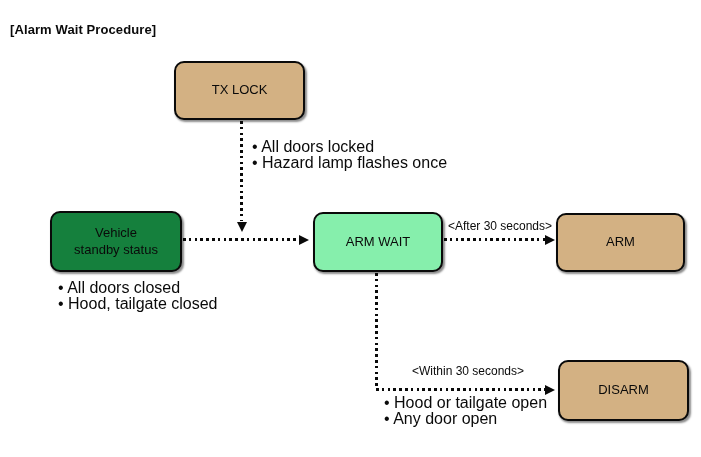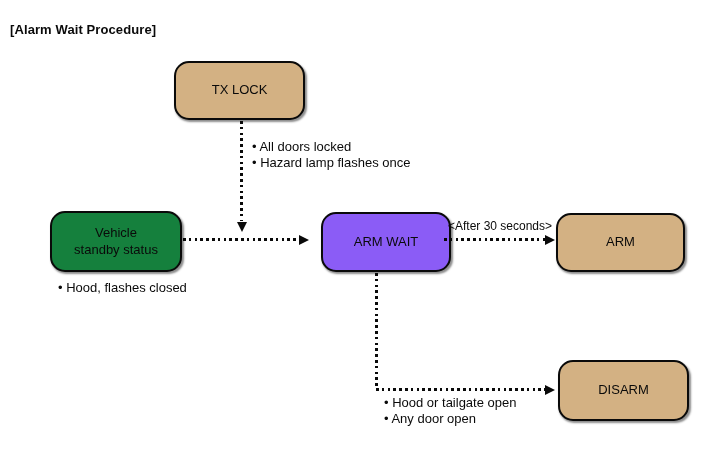--- a/index.html
+++ b/index.html
@@ -6,21 +6,21 @@
   html, body { background: #ffffff; }
   body { font-family: "Liberation Sans", sans-serif; color: #0a0a0a; }
   .canvas { position: relative; width: 701px; height: 436px; background: #ffffff; overflow: hidden; }
 
   .title { position: absolute; left: 10px; top: 22px; font-size: 13px; font-weight: bold; letter-spacing: 0.1px; }
 
   .node {
     position: absolute;
     background: #d3b183;
     border: 2.5px solid #0a0a0a;
-    border-radius: 15px;
+    border-radius: 10px;
     display: flex; align-items: center; justify-content: center;
     text-align: center; font-size: 13px; line-height: 1.3;
     white-space: pre-line;
     box-shadow: 1.5px 2px 2px rgba(0,0,0,0.45);
   }
   .n-txlock  { left: 174px; top: 61px;  width: 131px; height: 59px; }
   .n-vehicle { left: 50px;  top: 211px; width: 132px; height: 61px; }
   .n-armwait { left: 313px; top: 212px; width: 130px; height: 60px; }
   .n-arm     { left: 556px; top: 213px; width: 129px; height: 59px; }
   .n-disarm  { left: 558px; top: 360px; width: 131px; height: 61px; }
@@ -44,40 +44,40 @@
     border-top: 10px solid #0a0a0a; }
   .a-txlock  { left: 237px; top: 222px; }
   .a-armwait { left: 299px; top: 235px; }
   .a-arm     { left: 545px; top: 235px; }
   .a-disarm  { left: 545px; top: 385px; }
 
   .edge-label { position: absolute; font-size: 12px; text-align: center; }
   .l-after30  { left: 441px; top: 219px; width: 118px; }
   .l-within30 { left: 398px; top: 364px; width: 140px; }
 
-  .bullets { position: absolute; font-size: 13px; line-height: 16px; }
+  .bullets { position: absolute; font-size: 16px; line-height: 16px; }
   .b-txlock  { left: 252px; top: 139px; }
   .b-vehicle { left: 58px;  top: 280px; }
   .b-disarm  { left: 384px; top: 395px; }
 </style>
 </head>
 <body>
 
 <div class="canvas">
 
   <div class="title">[Alarm Wait Procedure]</div>
 
   <div class="node n-txlock" style="background: rgb(211, 177, 131); border-color: rgb(10, 10, 10);">
     <span>TX LOCK</span>
   </div>
   <div class="node n-vehicle" style="background: #15803d; border-color: rgb(10, 10, 10);">
     <span>Vehicle
 standby status</span>
   </div>
-  <div class="node n-armwait" style="background: #8b5cf6; border-color: rgb(10, 10, 10); margin-left: 8px;">
+  <div class="node n-armwait" style="background: #86efac; border-color: rgb(10, 10, 10);">
     <span>ARM WAIT</span>
   </div>
   <div class="node n-disarm" style="background: rgb(211, 177, 131); border-color: rgb(10, 10, 10);">
     <span>DISARM</span>
   </div>
   <div class="node n-arm" style="background: rgb(211, 177, 131); border-color: rgb(10, 10, 10);">
     <span>ARM</span>
   </div>
 
   <div class="dot-v c-txlock-down"></div>
@@ -87,26 +87,28 @@
   <div class="ah-right a-armwait"></div>
 
   <div class="dot-h c-armwait-arm"></div>
   <div class="ah-right a-arm"></div>
 
   <div class="dot-v c-armwait-down"></div>
   <div class="dot-h c-armwait-disarm"></div>
   <div class="ah-right a-disarm"></div>
 
   <div class="edge-label l-after30">&lt;After 30 seconds&gt;</div>
+  <div class="edge-label l-within30">&lt;Within 30 seconds&gt;</div>
 
   <div class="bullets b-txlock">
     <div>• All doors locked</div>
     <div>• Hazard lamp flashes once</div>
   </div>
   <div class="bullets b-vehicle">
-    <div>• Hood, flashes closed</div>
+    <div>• All doors closed</div>
+    <div>• Hood, tailgate closed</div>
   </div>
   <div class="bullets b-disarm">
     <div>• Hood or tailgate open</div>
     <div>• Any door open</div>
   </div>
 
 </div>
 
 </body></html>

